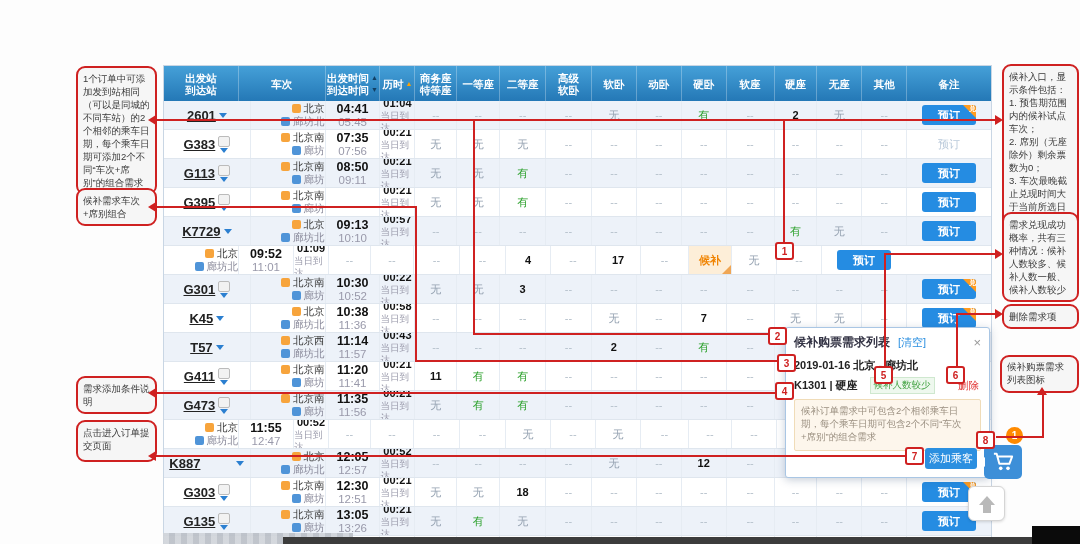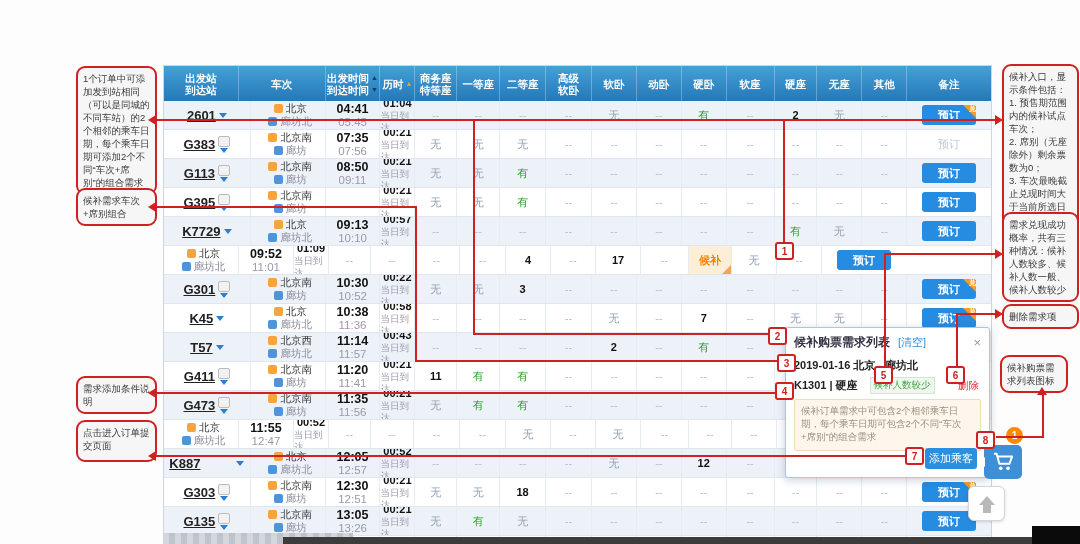--- a/index.html
+++ b/index.html
@@ -19,21 +19,21 @@
   .trow.alt{background:#edf2f9;}
   .tcell{box-sizing:border-box;border-right:1px solid #e6ecf3;display:flex;flex-direction:column;justify-content:center;align-items:center;overflow:hidden;position:relative;}
   .tcell:last-child{border-right:none;}
   
   .traincell{flex-direction:row !important;gap:3px;}
   .train-no{font-size:13px;font-weight:bold;color:#222;text-decoration:underline;cursor:pointer;}
   .tright{display:flex;flex-direction:column;align-items:center;justify-content:center;gap:1px;}
   .gbadge{width:10px;height:9px;border:1px solid #bbb;border-radius:2px;background:#f2f2f2;}
   .ddown{width:0;height:0;border-left:4px solid transparent;border-right:4px solid transparent;border-top:5px solid #2b7fd0;cursor:pointer;}
   
-  .two{align-items:center;padding-left:5px;}
+  .two{align-items:flex-end;padding-left:5px;}
   .ln{display:flex;align-items:center;gap:3px;font-size:10.5px;line-height:13px;white-space:nowrap;}
   .sic{width:9px;height:9px;border-radius:2px;display:inline-block;}
   .sic.dep{background:#f7a43c;}
   .sic.arr{background:#4f94d8;}
   .dep-t{color:#333;}
   .arr-t{color:#889;}
   .timecell .b1{font-size:12.5px;font-weight:bold;color:#111;line-height:14px;}
   .timecell .b2{font-size:11.5px;color:#99a;line-height:13px;}
   .durcell .b1{font-size:11px;font-weight:bold;color:#111;line-height:13px;}
   .durcell .b2{font-size:9.5px;color:#99a;line-height:12px;}
@@ -1188,21 +1188,21 @@
       <div class="anno" style="left: 76px; top: 66px; width: 81px; min-height: 112px;">1个订单中可添加发到站相同（可以是同城的不同车站）的2个相邻的乘车日期，每个乘车日期可添加2个不同“车次+席别”的组合需求</div>
       <div class="anno" style="left: 76px; top: 188px; width: 81px; min-height: 36px;">候补需求车次+席别组合</div>
       <div class="anno" style="left: 76px; top: 376px; width: 81px; min-height: 32px;">需求添加条件说明</div>
       <div class="anno" style="left: 76px; top: 420px; width: 81px; min-height: 42px;">点击进入订单提交页面</div>
       <div class="anno" style="left: 1002px; top: 64px; width: 77px; min-height: 138px;">候补入口，显示条件包括：
 1. 预售期范围内的候补试点车次；
 2. 席别（无座除外）剩余票数为0；
 3. 车次最晚截止兑现时间大于当前所选日期。</div>
       <div class="anno" style="left: 1002px; top: 212px; width: 77px; min-height: 86px;">需求兑现成功概率，共有三种情况：候补人数较多、候补人数一般、候补人数较少</div>
       <div class="anno" style="left: 1002px; top: 304px; width: 77px; min-height: 21px;">删除需求项</div>
-      <div class="anno" style="left: 1000px; top: 355px; width: 68px; min-height: 36px;">候补购票需求列表图标</div>
+      <div class="anno" style="left: 1000px; top: 355px; width: 79px; min-height: 36px; font-family: Liberation Mono, monospace;">候补购票需求列表图标</div>
       <div class="rl" style="left: 156px; top: 119px; width: 840px; height: 2px;"></div>
       <div class="rl" style="left: 783px; top: 121px; width: 2px; height: 122px;"></div>
       <div class="rl" style="left: 473px; top: 121px; width: 2px; height: 214px;"></div>
       <div class="rl" style="left: 156px; top: 206px; width: 259px; height: 2px;"></div>
       <div class="rl" style="left: 415px; top: 206px; width: 2px; height: 155px;"></div>
       <div class="rl" style="left: 473px; top: 333px; width: 297px; height: 2px;"></div>
       <div class="rl" style="left: 415px; top: 360px; width: 364px; height: 2px;"></div>
       <div class="rl" style="left: 156px; top: 392px; width: 620px; height: 2px;"></div>
       <div class="rl" style="left: 156px; top: 455px; width: 750px; height: 2px;"></div>
       <div class="rl" style="left: 884px; top: 254px; width: 2px; height: 113px;"></div>

